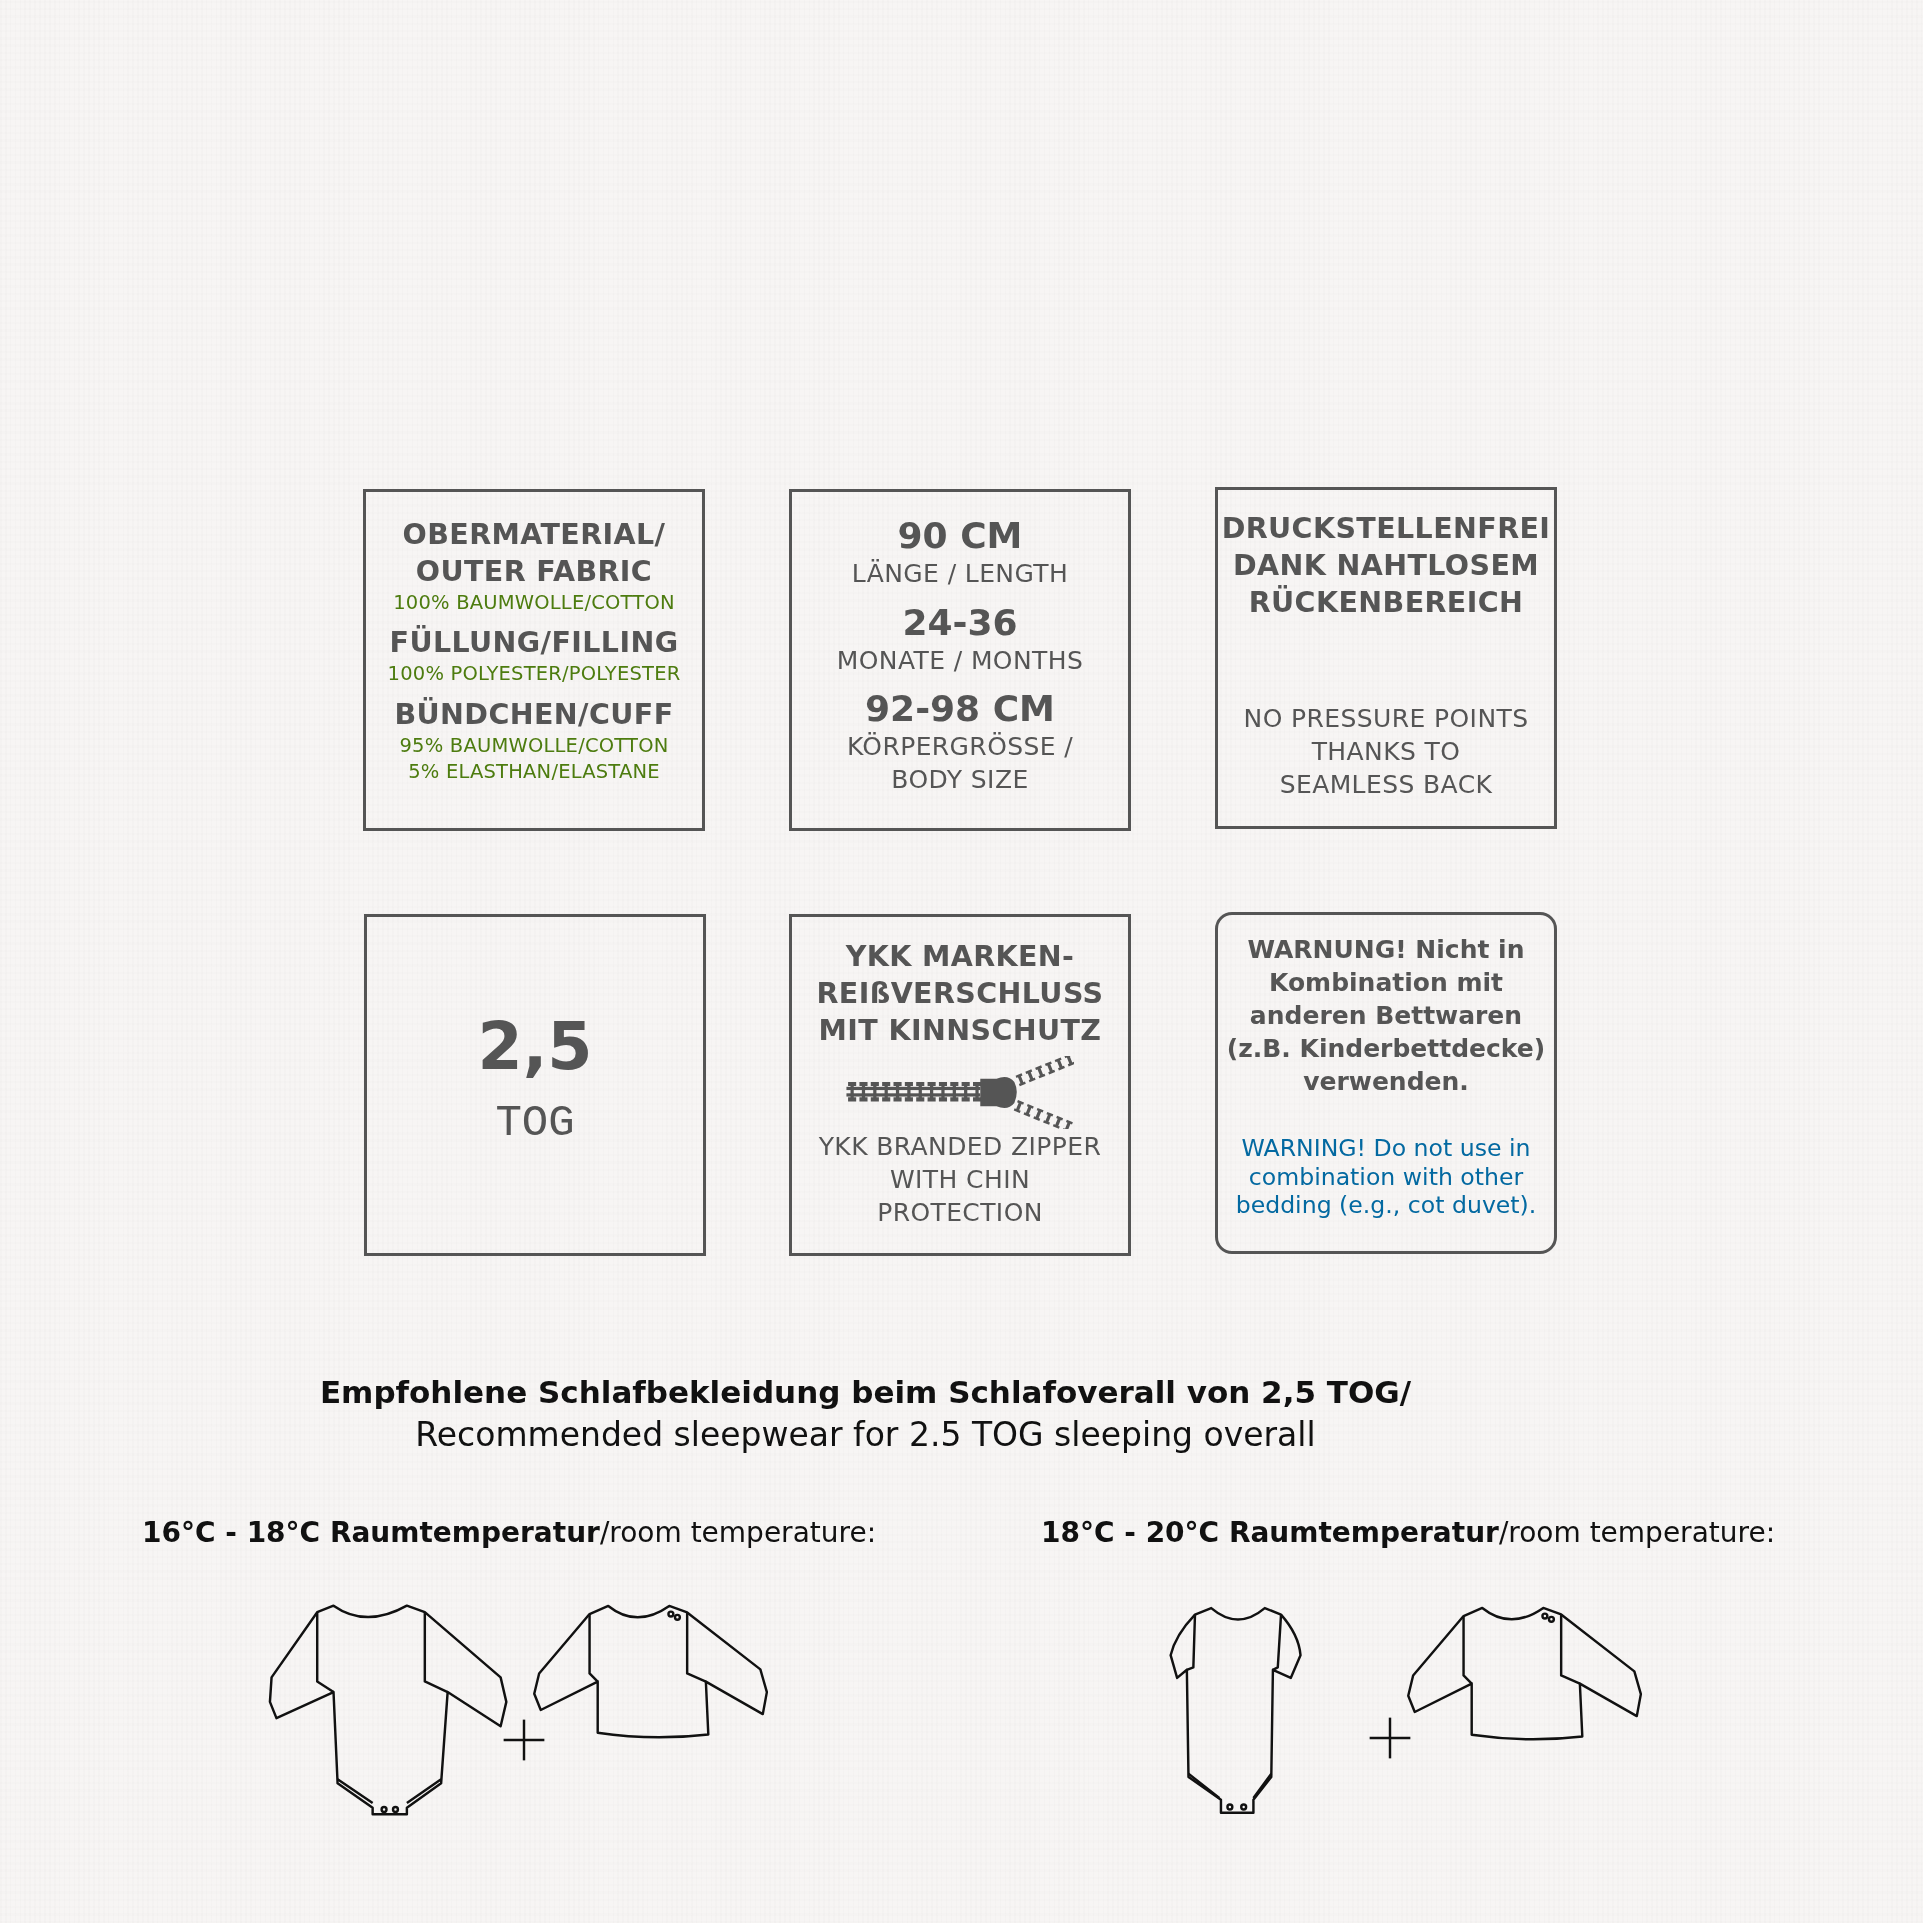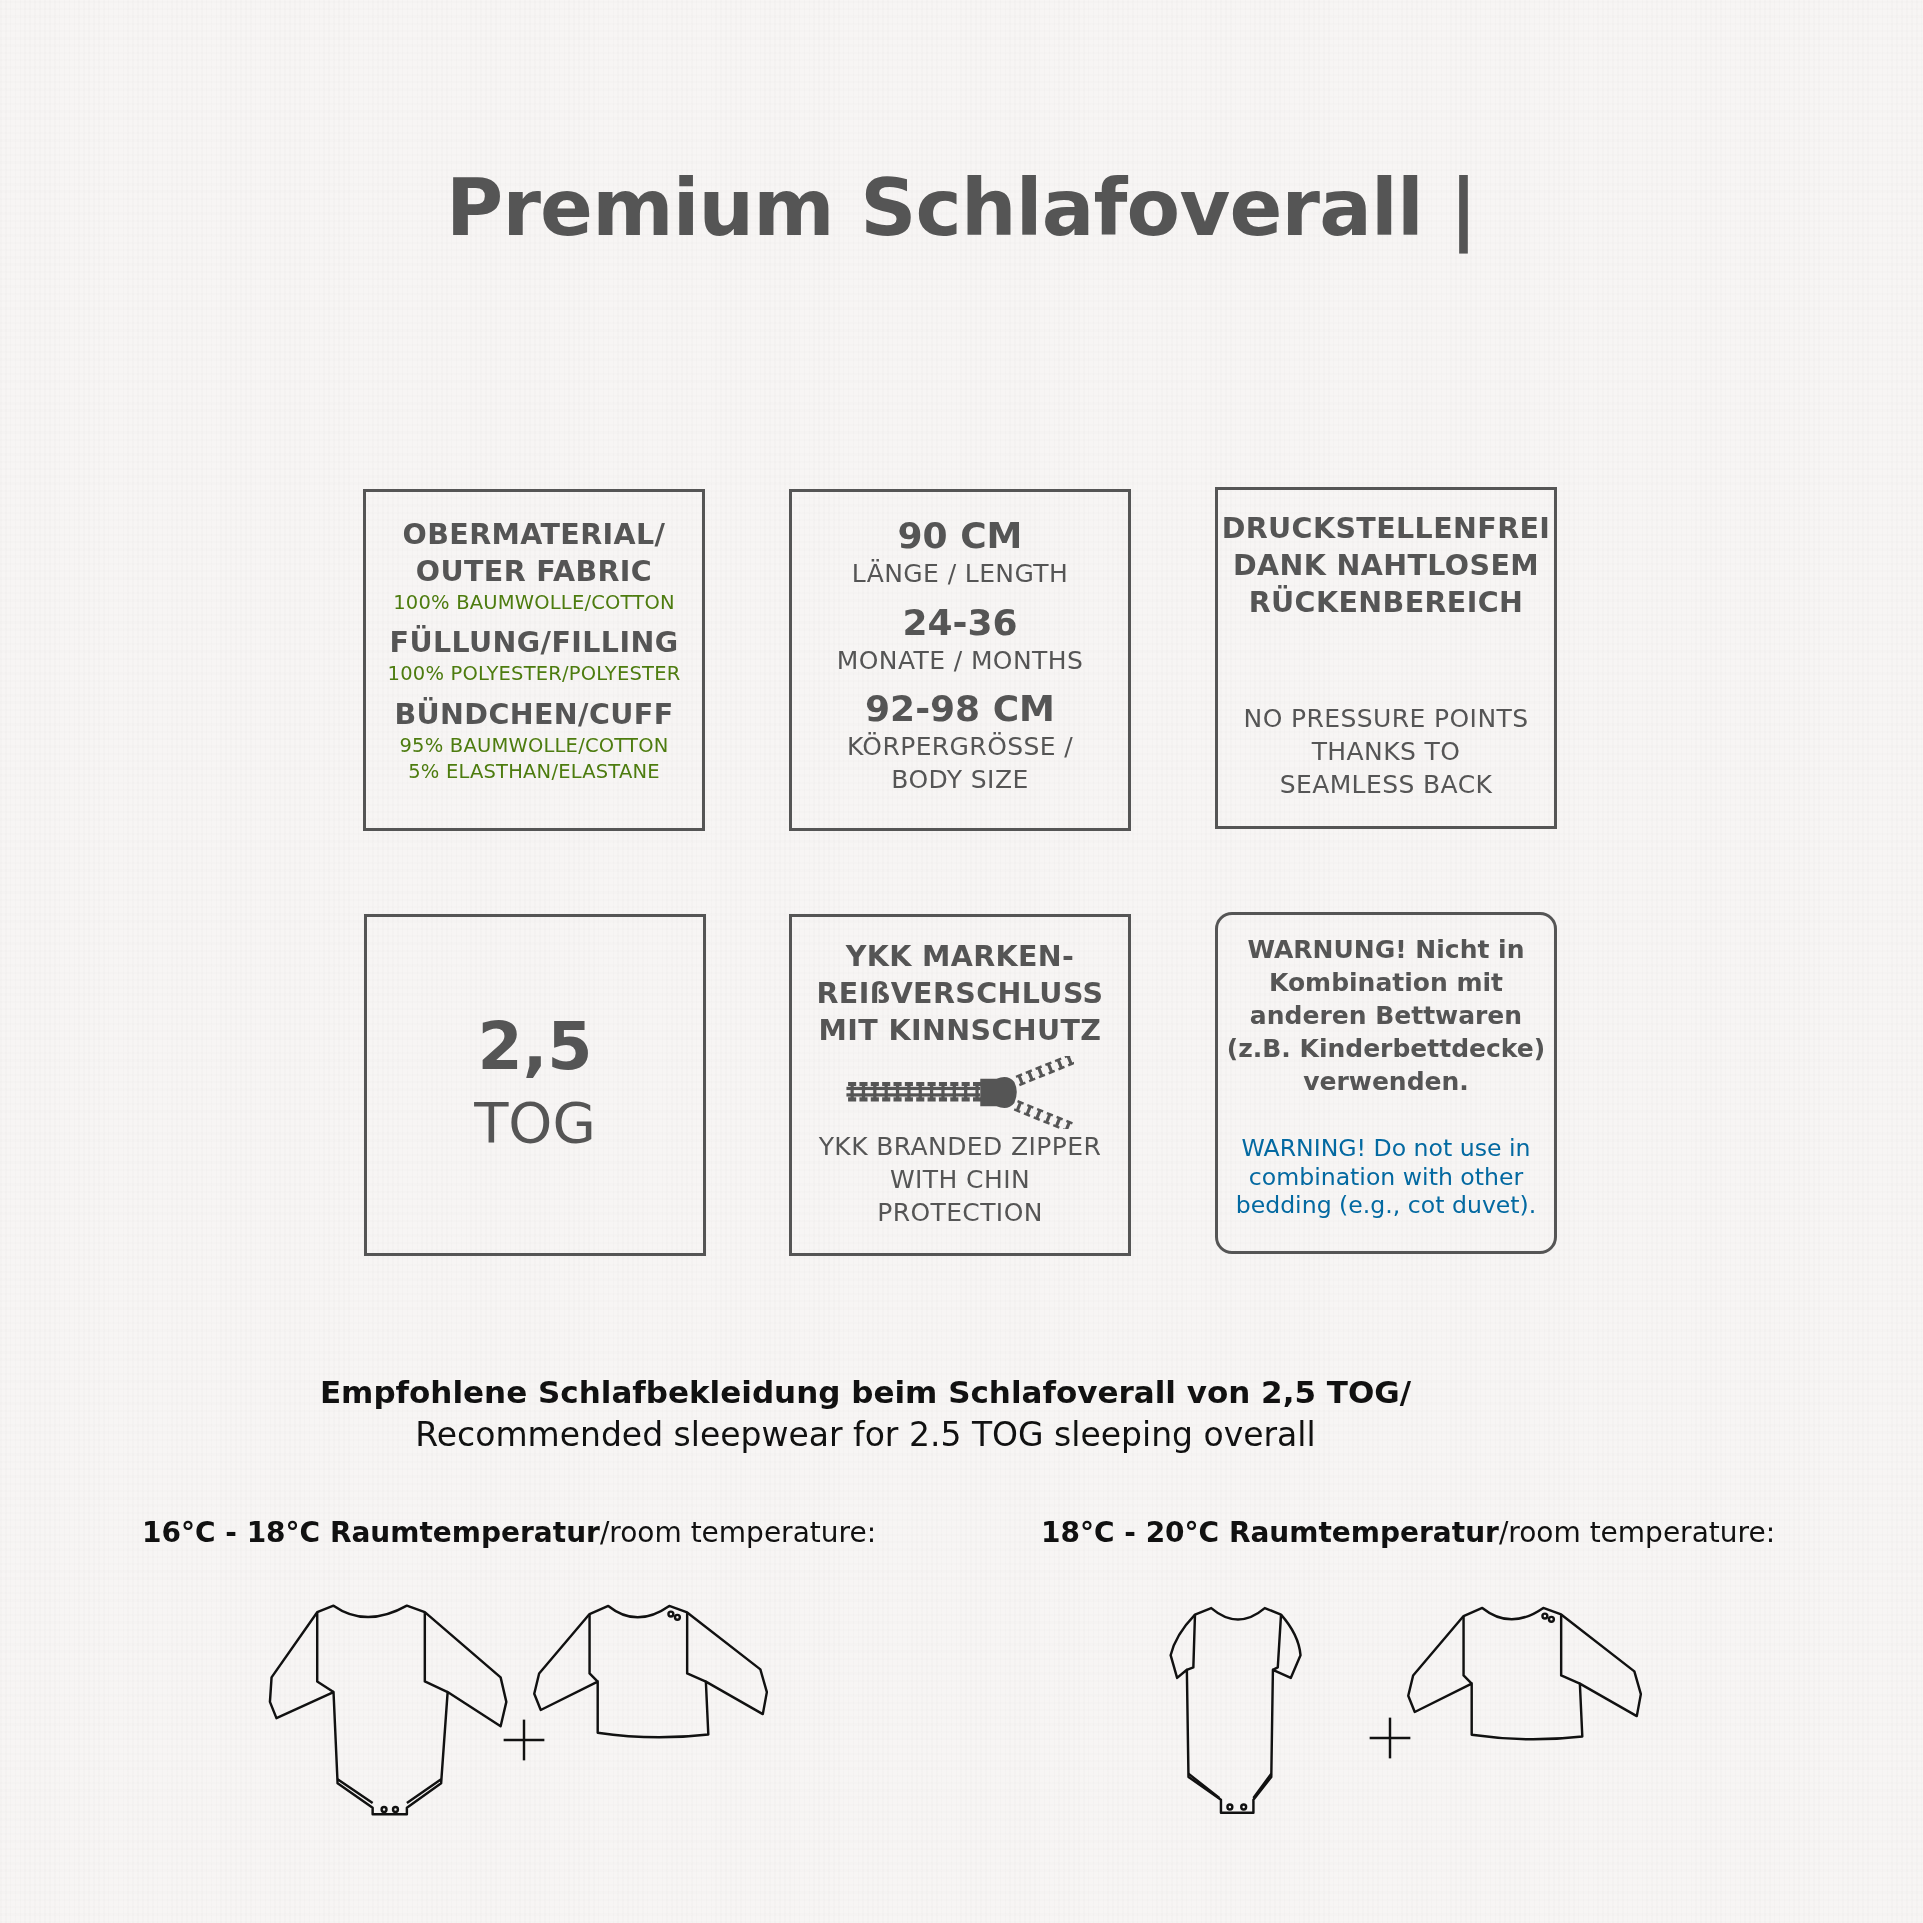--- a/index.html
+++ b/index.html
@@ -22,40 +22,39 @@
   .b3 { left:1215px; top:487px; }
   .b4 { left:364px; top:914px; }
   .b5 { left:789px; top:914px; }
   .b6 { left:1215px; top:912px;border-radius:17px; }
 
   .hb { font-weight:bold; font-size:28.5px; color:#555; line-height:37px; letter-spacing:0.4px; }
   .sm { font-size:19.5px; color:#4d7c0f; line-height:26px; letter-spacing:0.2px; }
   .md { font-size:25px; color:#555; line-height:33px; letter-spacing:0.4px; }
   .big { font-weight:bold; font-size:36px; color:#555; line-height:42px; }
   .huge-b { font-weight:bold; font-size:65px; color:#555; line-height:75px; }
-  .huge-l { font-size:56px; color:#555; line-height:78px; }
+  .huge-l { font-size:44px; color:#555; line-height:78px;font-family:Liberation Mono, monospace; }
   .warn-b { font-weight:bold; font-size:25px; color:#555; line-height:33px; }
   .warn-l { font-size:23.6px; color:#0369a1; line-height:28.5px; }
 
   .rec { position:absolute; left:0; width:1731px; text-align:center; color:#111; }
   .rec-b { top:1372px; font-weight:bold; font-size:31px; line-height:41px; }
   .rec-l { top:1414px; font-size:33px; line-height:42px; }
 
   .temp { position:absolute; top:1514px; font-size:28px; color:#111; line-height:37px; white-space:nowrap; }
   .temp b { font-weight:bold; }
   .t1 { left:142px; }
   .t2 { left:1041px; }
 
   svg.garment { position:absolute; }
 </style>
 </head>
 <body>
 
 <div class="title-wrap">
-  <div class="title-bold">Premium Schlafoverall |</div>
 </div>
 
 <div class="box b1" style="padding-top:24.4px;">
   <div class="hb">OBERMATERIAL/</div>
   <div class="hb">OUTER FABRIC</div>
   <div class="sm">100% BAUMWOLLE/COTTON</div>
   <div class="hb" style="margin-top:8.1px;">FÜLLUNG/FILLING</div>
   <div class="sm">100% POLYESTER/POLYESTER</div>
   <div class="hb" style="margin-top:8.1px;">BÜNDCHEN/CUFF</div>
   <div class="sm">95% BAUMWOLLE/COTTON</div>

